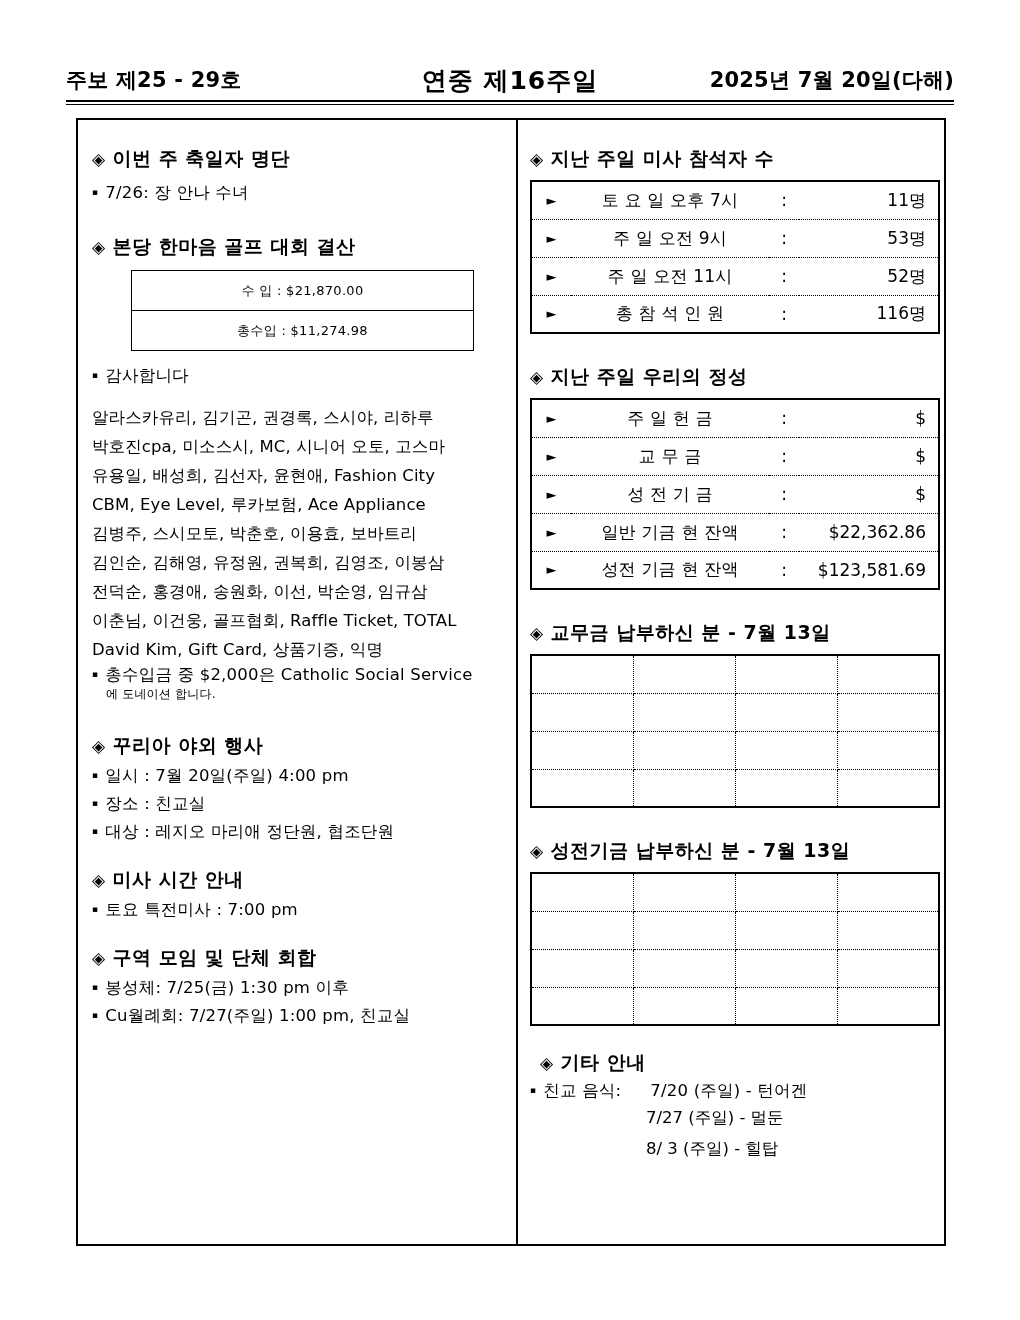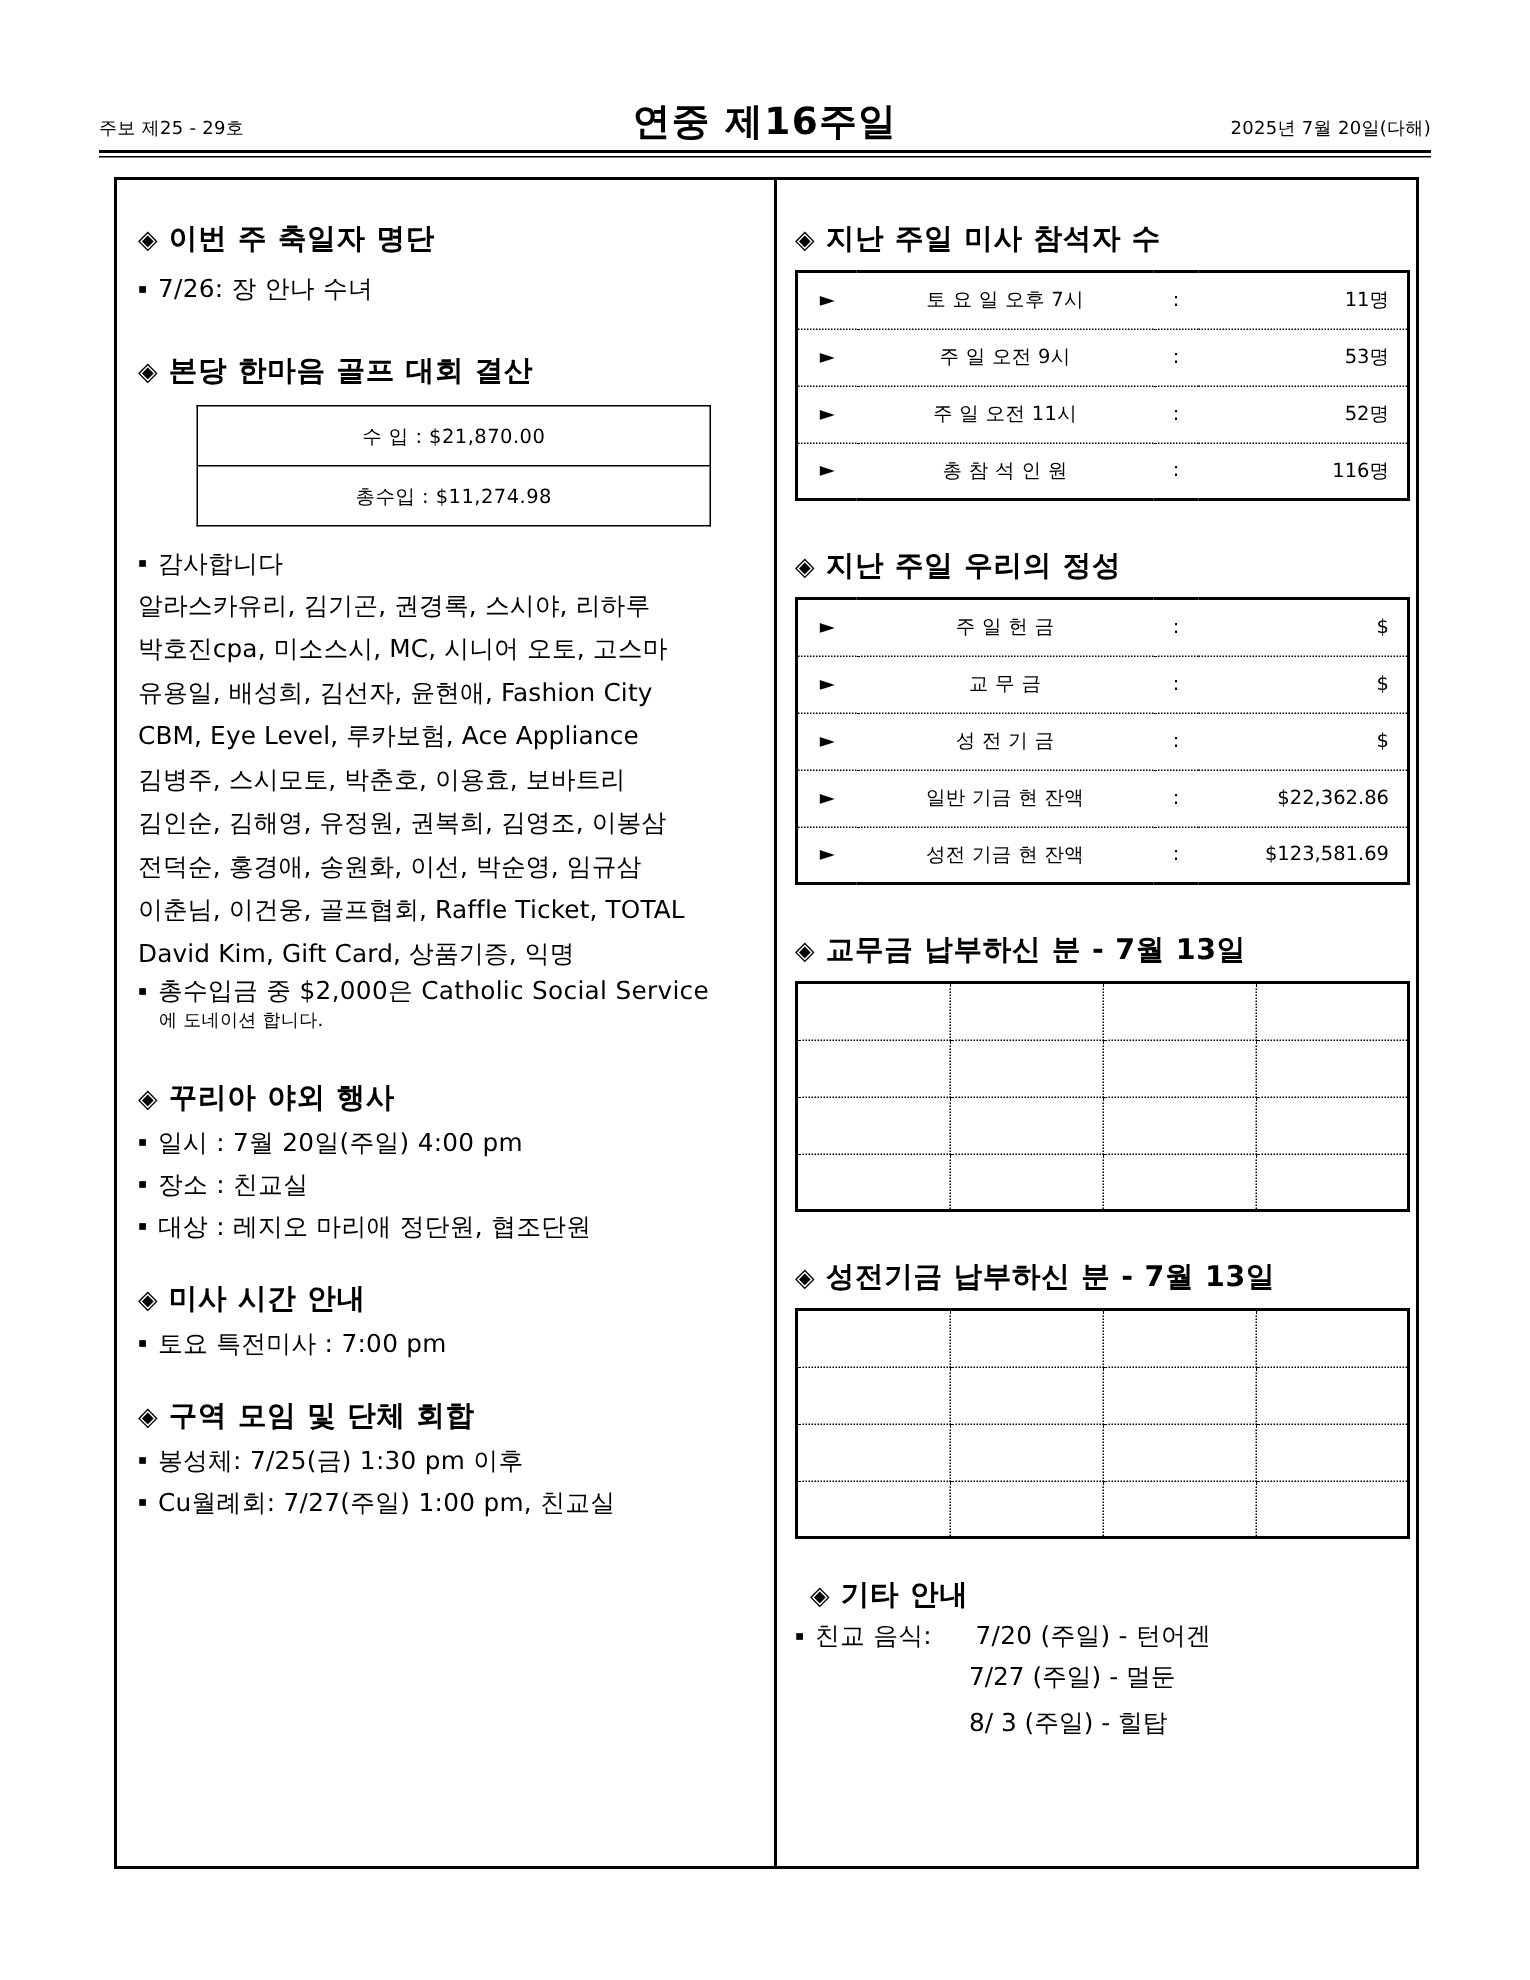--- a/index.html
+++ b/index.html
@@ -19,22 +19,22 @@
     position: absolute;
     left: 66px;
     top: 58px;
     width: 888px;
     height: 36px;
     display: flex;
     align-items: flex-end;
     justify-content: space-between;
   }
   .hdr-left, .hdr-right {
-    font-size: 12px;
-    font-weight: normal;
+    font-size: 21px;
+    font-weight: bold;
     letter-spacing: 0.2px;
     white-space: nowrap;
   }
   .hdr-center {
     font-size: 25px;
     font-weight: bold;
     letter-spacing: 1px;
     white-space: nowrap;
     position: absolute;
     left: 50%;
@@ -136,21 +136,21 @@
   .rt {
     border: 2px solid #000;
     border-collapse: collapse;
     width: 410px;
     margin-top: 8px;
     table-layout: fixed;
   }
   .rt tr { height: 38px; }
   .rt tr + tr td { border-top: 1px dotted #000; }
   .rt td {
-    font-size: 13px;
+    font-size: 17px;
     white-space: nowrap;
     padding: 0;
   }
   .rt .c-mark  { width: 40px;  text-align: center; font-size: 13px; }
   .rt .c-label { text-align: center; letter-spacing: 0.2px; }
   .rt .c-colon { width: 30px; text-align: center; }
   .rt .c-val   { width: 140px; text-align: right; padding-right: 12px; margin-top: 41px; }
 
   
   .grid {
@@ -167,21 +167,21 @@
   }
   .grid tr:last-child td { border-bottom: none; }
   .grid td:last-child { border-right: none; }
 
   .sp6  { height: 6px; }
   .sp10 { height: 10px; }
   .sp14 { height: 14px; }
   .sp24 { height: 24px; }
   .sp30 { height: 30px; }
 
-  .namelist { margin-top: 2px; }
+  .namelist { margin-top: 16px; }
   .namelist div {
     font-size: 16.5px;
     letter-spacing: 0.1px;
     white-space: nowrap;
     line-height: 29px;
   }
   .etc-sub {
     font-size: 16.5px;
     white-space: nowrap;
     padding-left: 116px;

